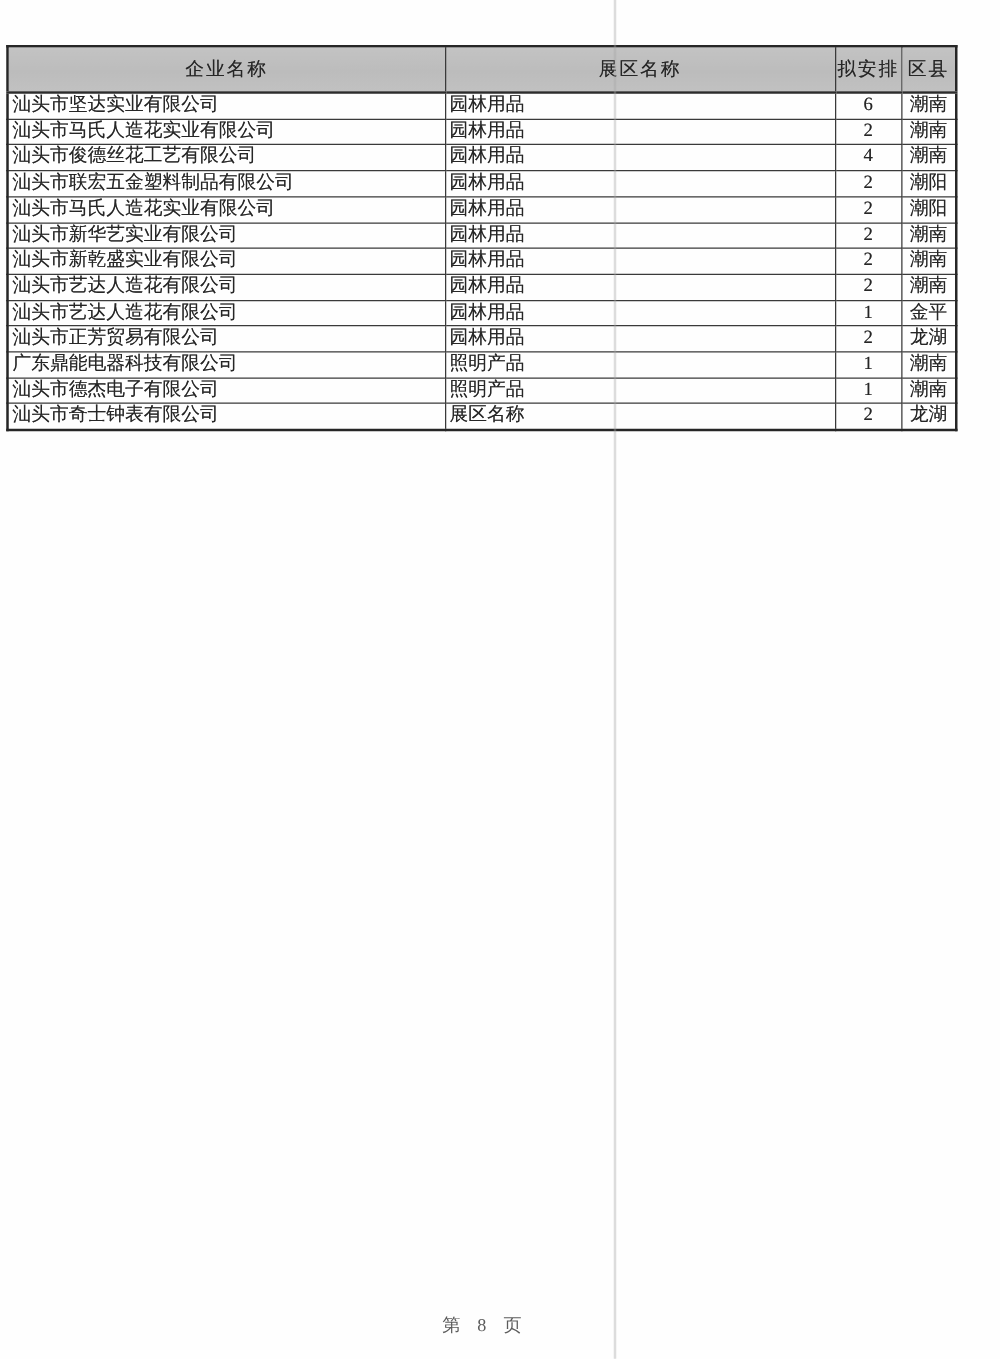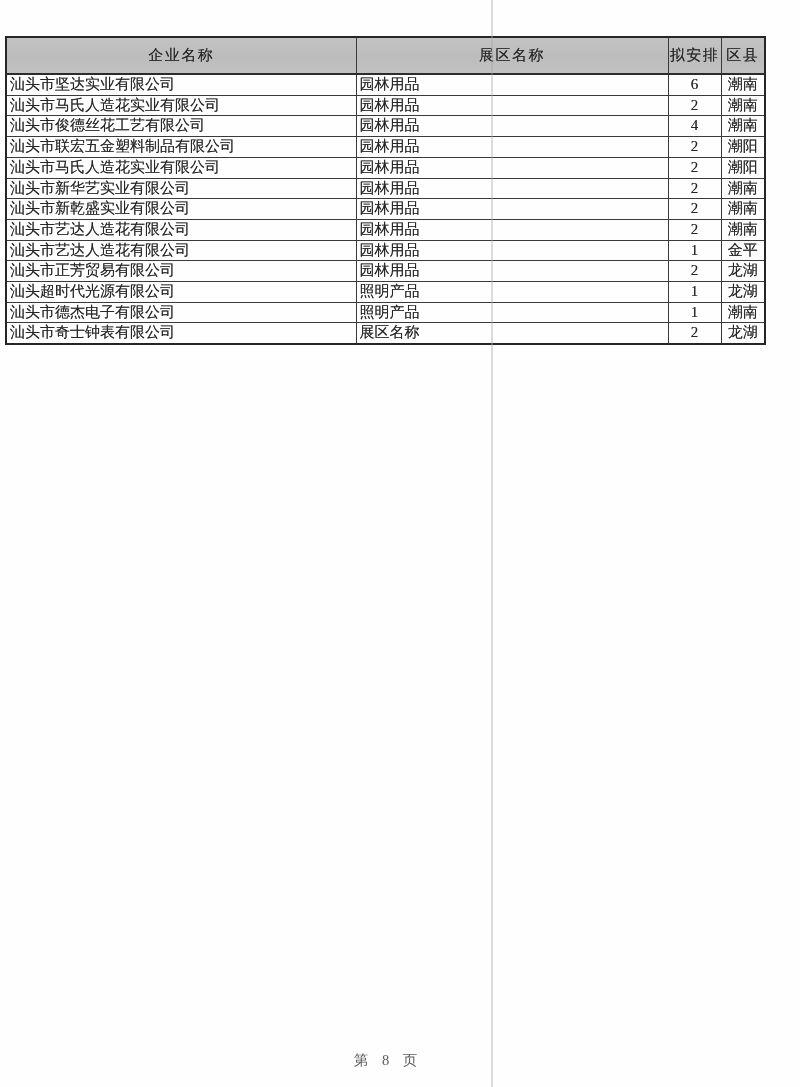--- a/index.html
+++ b/index.html
@@ -154,24 +154,24 @@
         <td class="c2">1</td>
         <td class="c3">金平</td>
       </tr>
       <tr>
         <td class="c0">汕头市正芳贸易有限公司</td>
         <td class="c1">园林用品</td>
         <td class="c2">2</td>
         <td class="c3">龙湖</td>
       </tr>
       <tr>
-        <td class="c0">汕头超时代光源有限公司</td>
+        <td class="c0">广东鼎能电器科技有限公司</td>
         <td class="c1">照明产品</td>
         <td class="c2">1</td>
-        <td class="c3">龙湖</td>
+        <td class="c3">潮南</td>
       </tr>
       <tr>
         <td class="c0">汕头市德杰电子有限公司</td>
         <td class="c1">照明产品</td>
         <td class="c2">1</td>
         <td class="c3">潮南</td>
       </tr>
       <tr>
         <td class="c0">汕头市奇士钟表有限公司</td>
         <td class="c1">展区名称</td>

